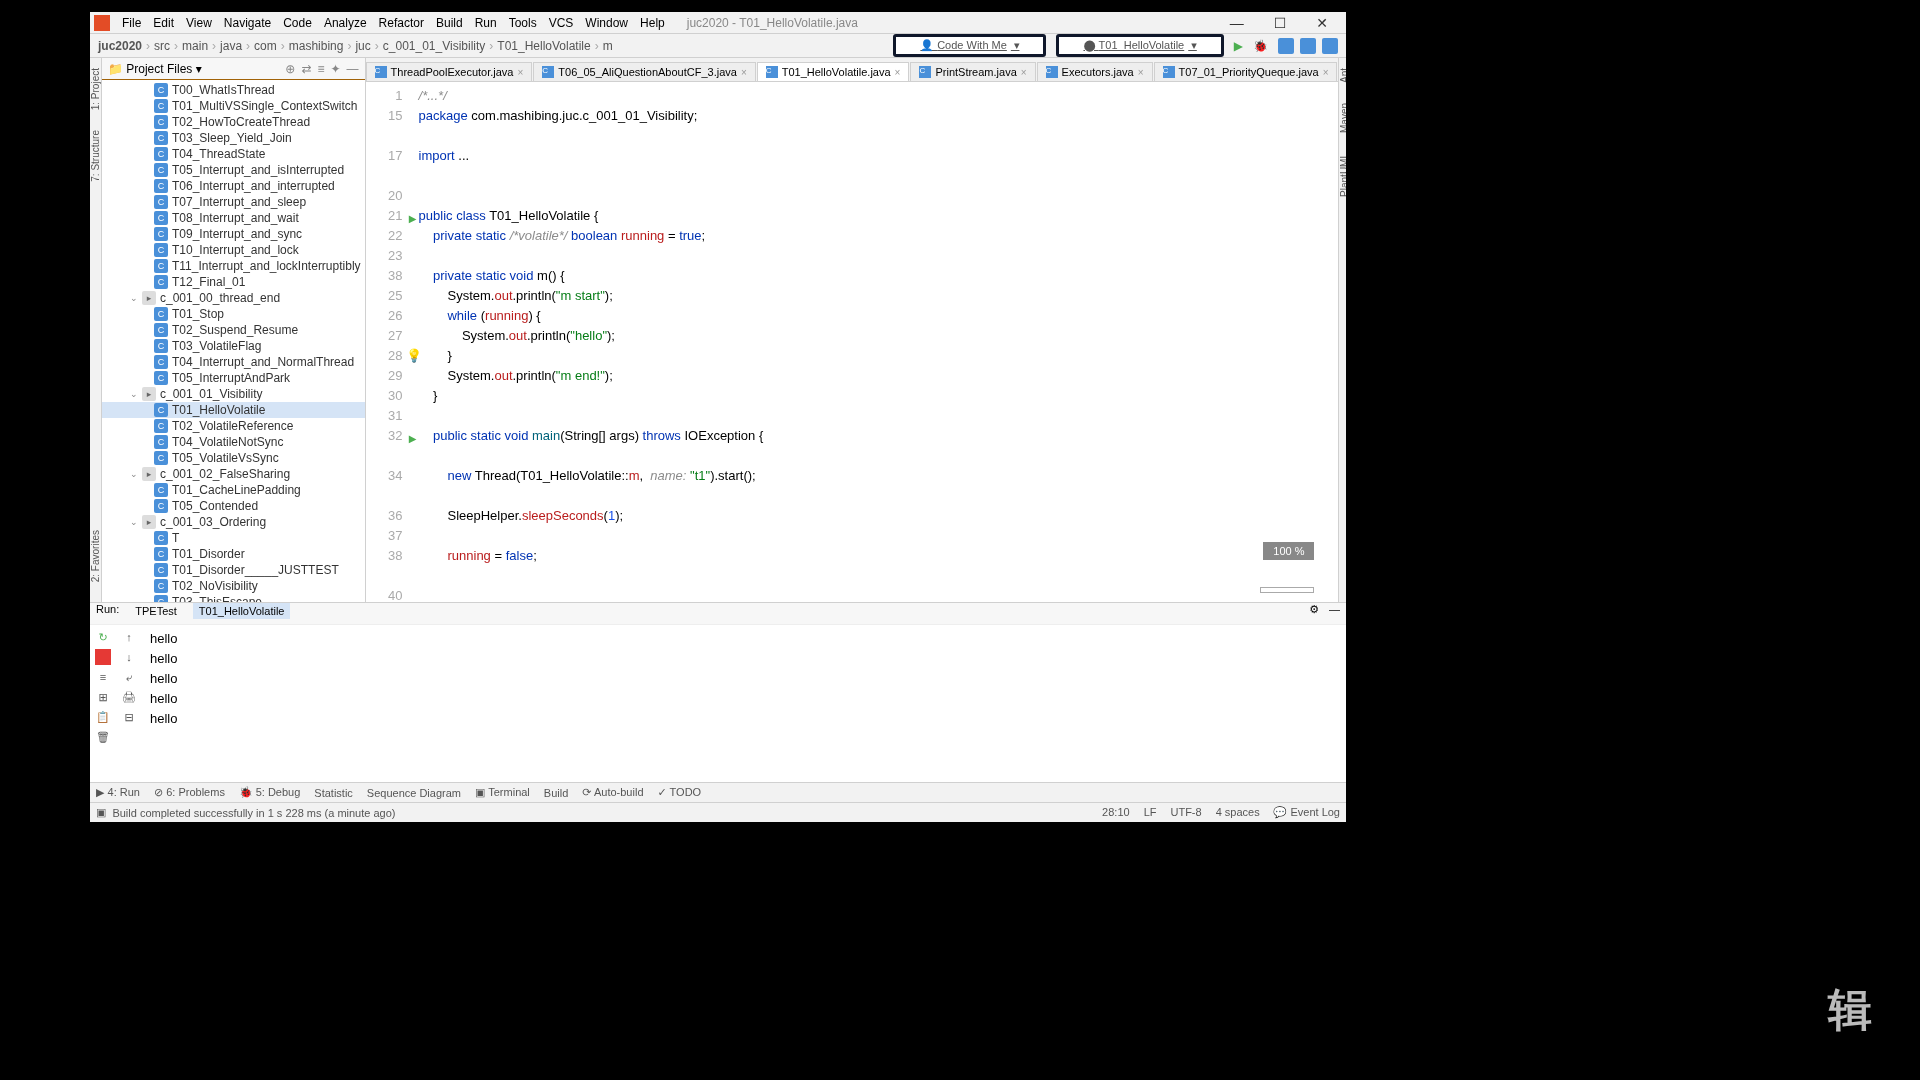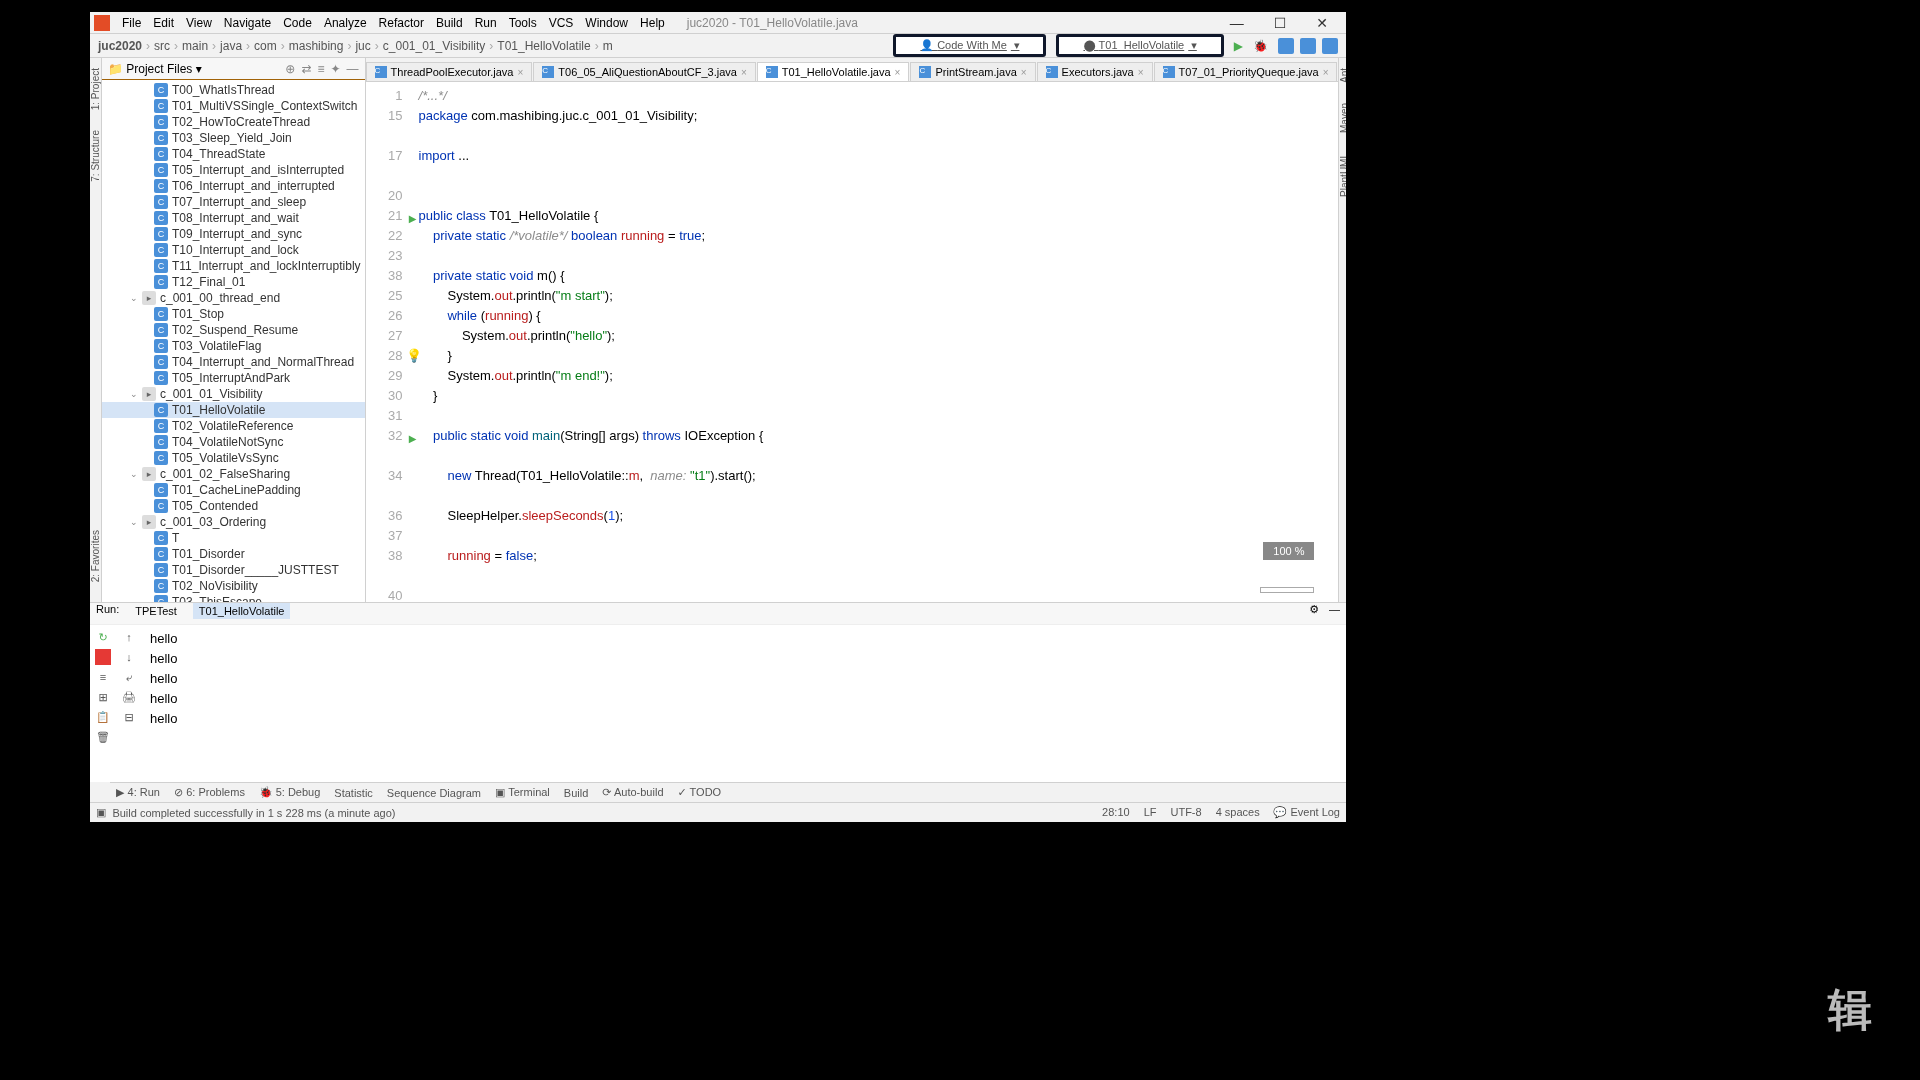--- a/index.html
+++ b/index.html
@@ -51,21 +51,21 @@
 .run-tabs { height: 22px; display: flex; align-items: flex-start; padding: 0 6px; background: #f7f7f7; border-bottom: 1px solid #eee; font-size: 11px; gap: 10px; }
 .run-tabs .rt { padding: 2px 6px; }
 .run-body { flex: 1; display: flex; }
 .run-tools { width: 26px; display: flex; flex-direction: column; align-items: center; padding-top: 4px; gap: 4px; }
 .run-tools2 { width: 26px; display: flex; flex-direction: column; align-items: center; padding-top: 4px; gap: 4px; }
 .rtool { width: 16px; height: 16px; font-size: 11px; color: #555; display: flex; align-items: center; justify-content: center; }
 .rtool.green { color: #4caf50; } .rtool.red { background: #e53935; }
 .console { flex: 1; font-family: Consolas, monospace; font-size: 13px; padding: 4px 8px; }
 .console div { line-height: 20px; }
 .console .hl-end { background: #cde3f8; }
-.bottom-tabs { height: 20px; display: flex; align-items: center; padding: 0 6px; background: #f2f2f2; border-top: 1px solid #d0d0d0; font-size: 11px; gap: 14px; color: #555; margin-left: 20px; }
+.bottom-tabs { height: 20px; display: flex; align-items: center; padding: 0 6px; background: #f2f2f2; border-top: 1px solid #d0d0d0; font-size: 11px; gap: 14px; color: #555; }
 .statusbar { height: 20px; display: flex; align-items: center; padding: 0 6px; background: #f2f2f2; border-top: 1px solid #d0d0d0; font-size: 11px; color: #555; }
 .statusbar .right { margin-left: auto; display: flex; gap: 14px; }
 .overlay { position: absolute; right: 48px; bottom: 40px; color: #bbb; font-size: 44px; font-weight: bold; pointer-events: none; }
 </style>
 </head>
 <body>
 
 <div class="viewport">
   <div class="menubar">
     <div class="logo"></div>

